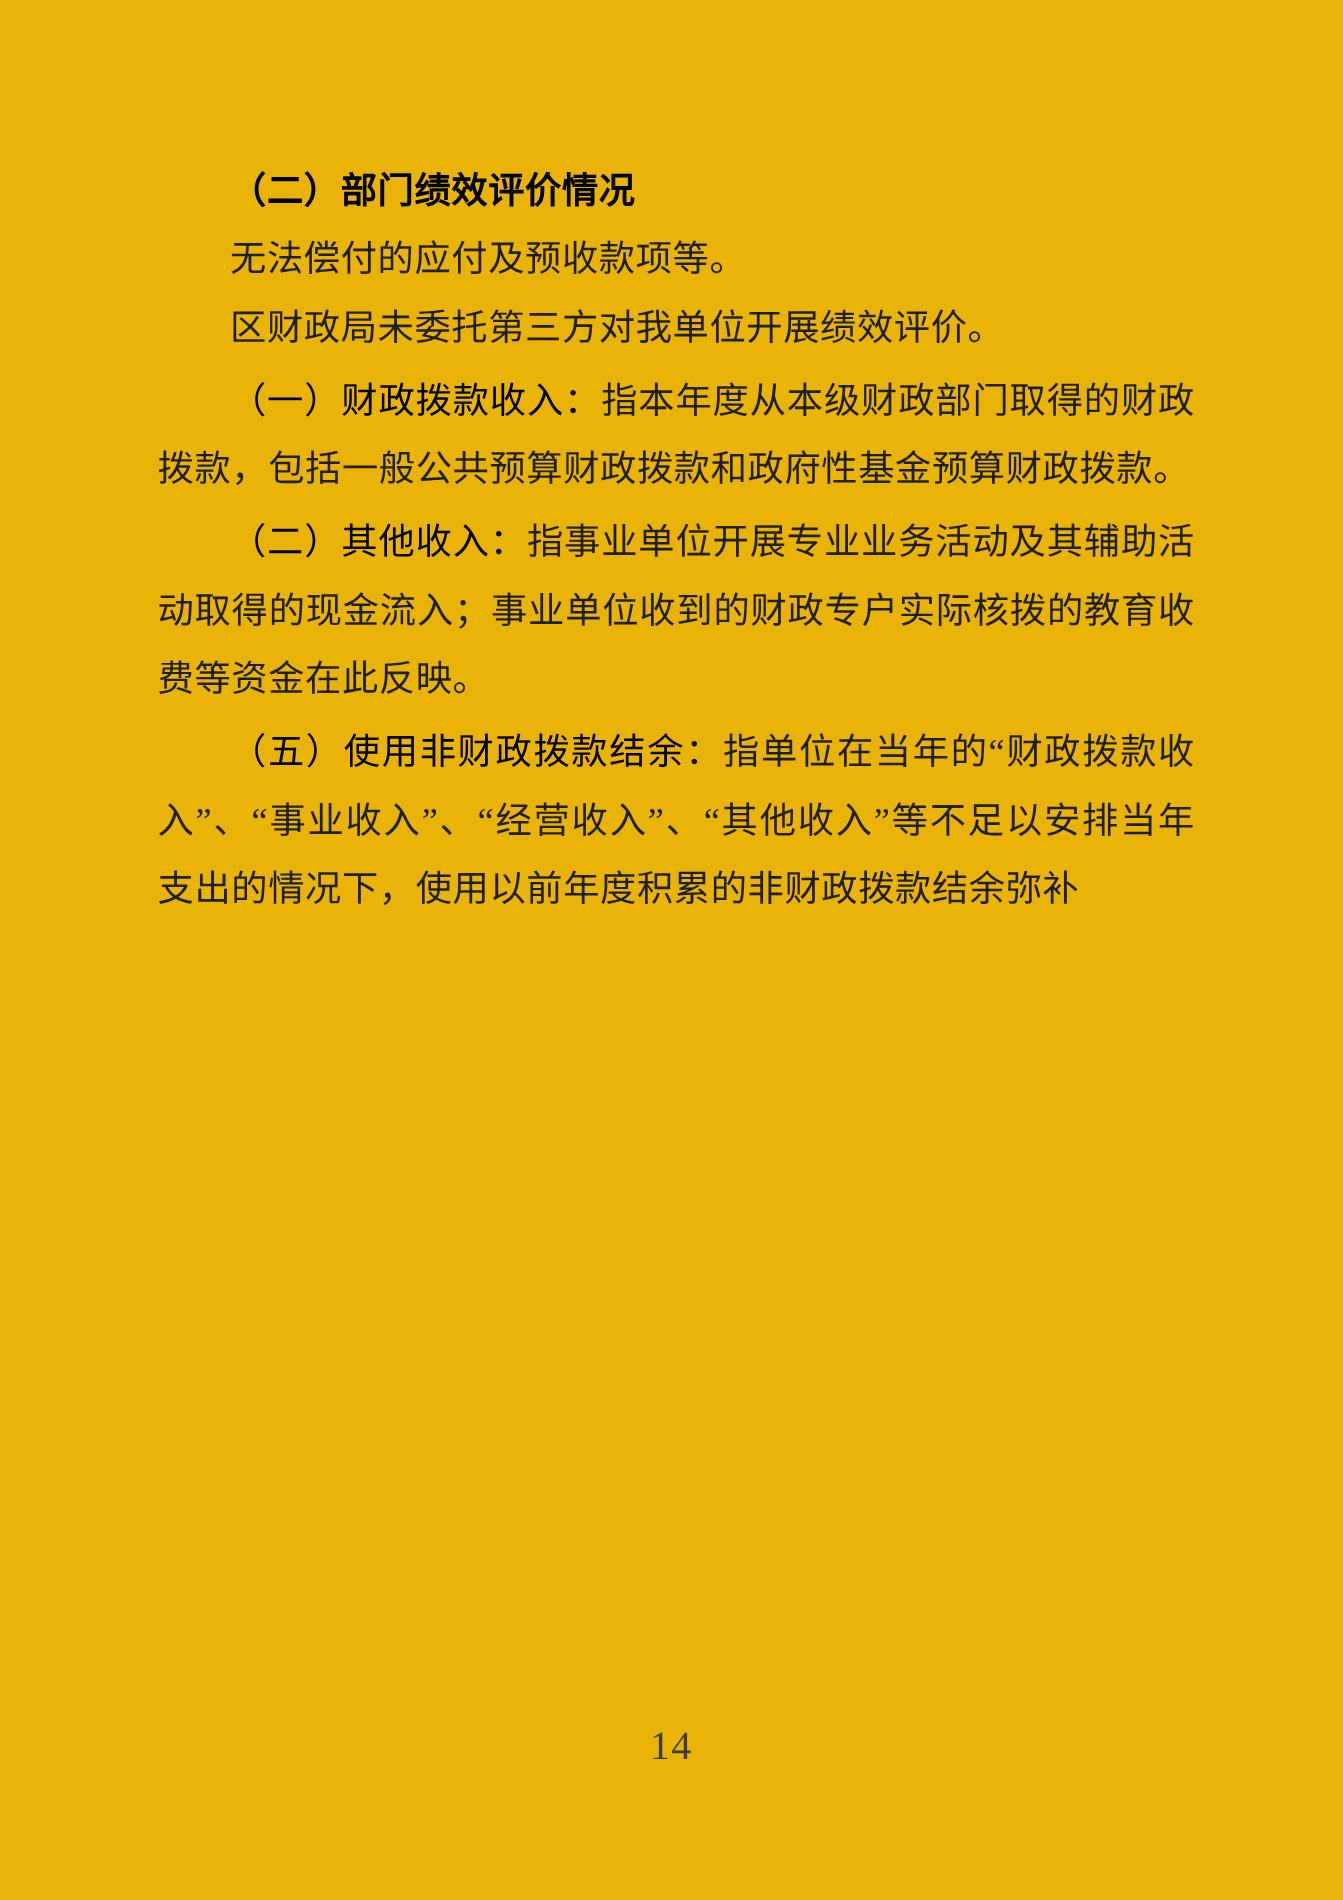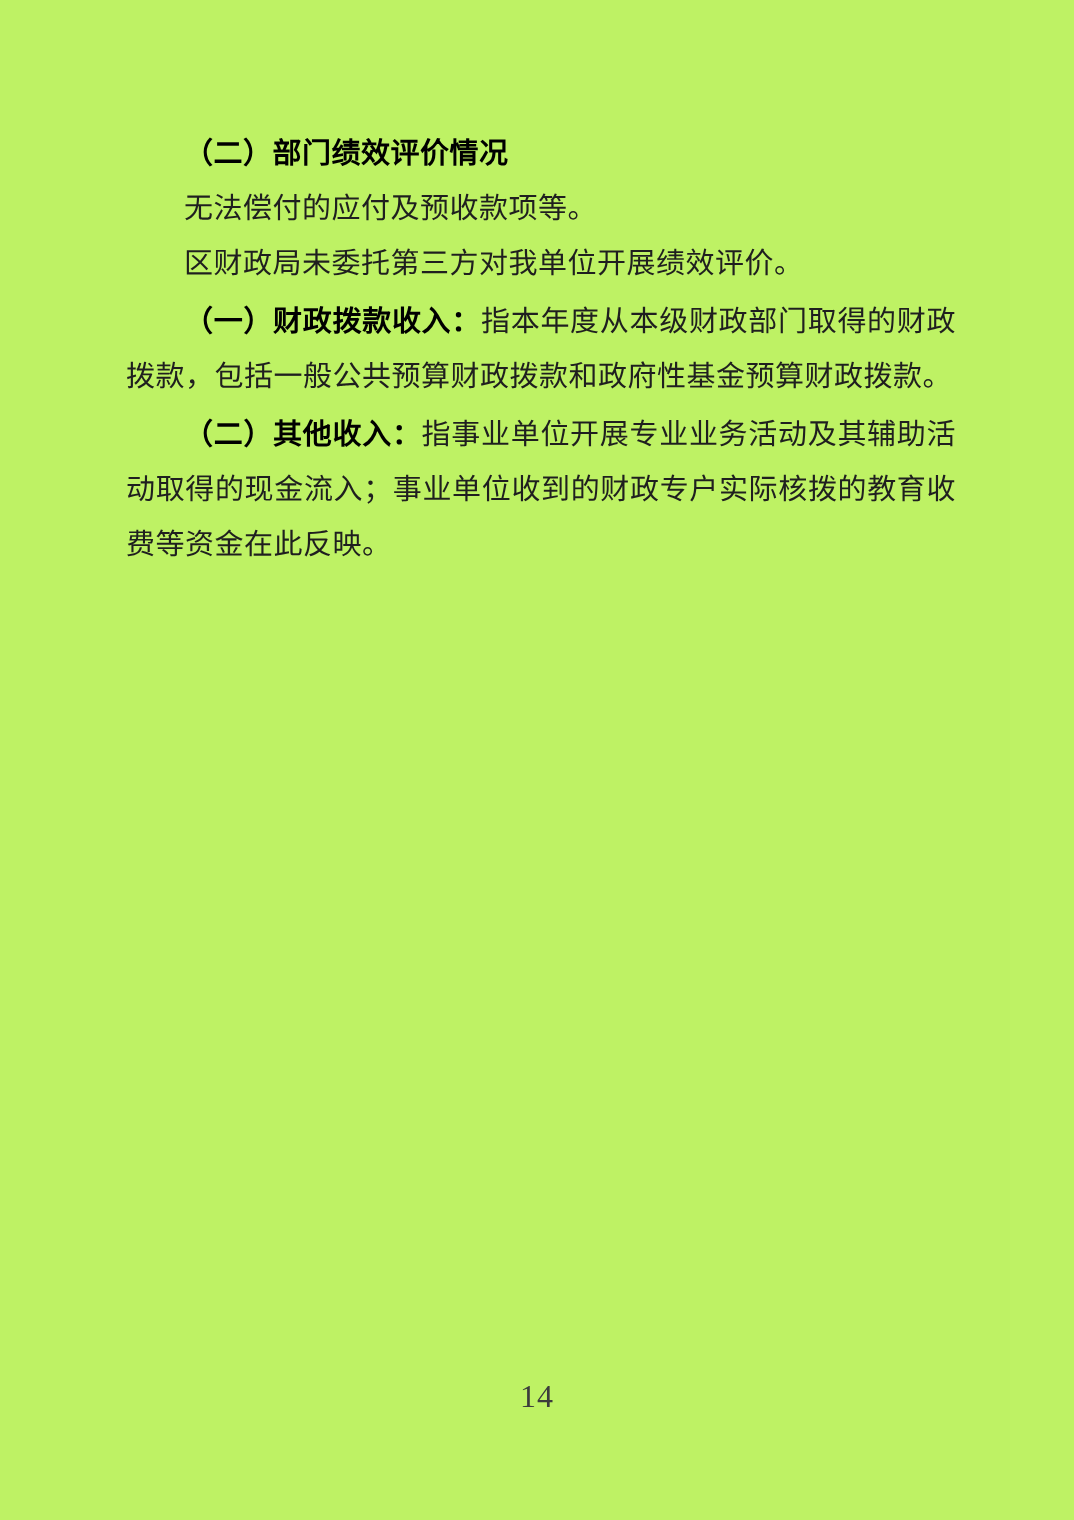--- a/index.html
+++ b/index.html
@@ -4,21 +4,21 @@
 <style>
   html, body {
     margin: 0;
     padding: 0;
     background: #ffffff;
   }
   .page {
     position: relative;
     width: 1074px;
     height: 1520px;
-    background: #bef264;
+    background: #eab308;
     overflow: hidden;
     font-family: "Liberation Serif", serif;
   }
   .content {
     position: absolute;
     left: 126px;
     top: 126px;
     width: 830px;
     font-size: 29px;
     line-height: 55px;
@@ -52,21 +52,21 @@
   .para {
     text-indent: 2em;
   }
   .term {
     margin-top: 3px !important;
   }
   .content > :first-child {
     margin-top: 0 !important;
   }
   .term-lead {
-    font-weight: bold;
+    font-weight: normal;
     color: #000000;
   }
   .footer {
     position: absolute;
     left: 0;
     right: 0;
     top: 1378px;
     text-align: center;
   }
   .page-number {
@@ -89,19 +89,20 @@
 
     <p class="para">区财政局未委托第三方对我单位开展绩效评价。</p>
 
 
     <p class="para term"><span class="term-lead">（一）财政拨款收入：</span><span>指本年度从本级财政部门取得的财政拨款，包括一般公共预算财政拨款和政府性基金预算财政拨款。</span></p>
 
     <p class="para term"><span class="term-lead">（二）其他收入：</span><span>指事业单位开展专业业务活动及其辅助活动取得的现金流入；事业单位收到的财政专户实际核拨的教育收费等资金在此反映。</span></p>
 
 
 
+    <p class="para term"><span class="term-lead">（五）使用非财政拨款结余：</span><span>指单位在当年的“财政拨款收入”、“事业收入”、“经营收入”、“其他收入”等不足以安排当年支出的情况下，使用以前年度积累的非财政拨款结余弥补</span></p>
 
   </div>
 
   <div class="footer">
     <span class="page-number">14</span>
   </div>
 </div>
 
 </body></html>

